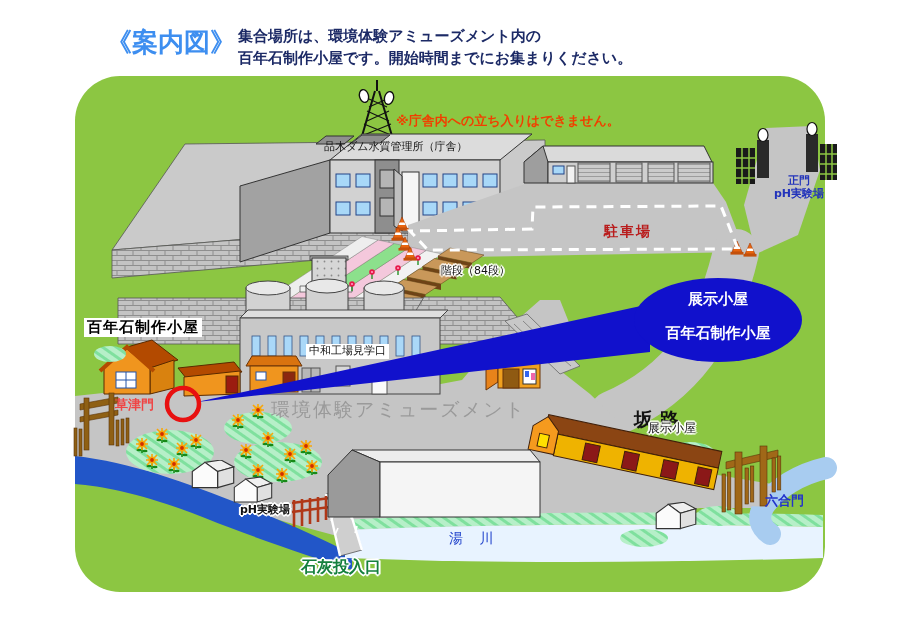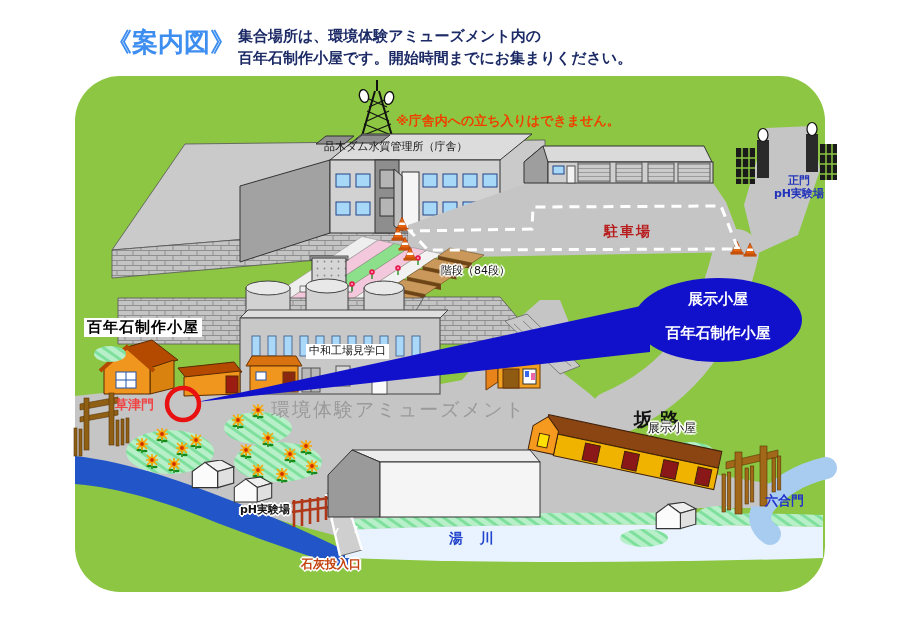--- a/index.html
+++ b/index.html
@@ -18,22 +18,22 @@
   .parking{left:604px;top:223px;font-size:14px;font-weight:bold;color:#b91c1c;letter-spacing:2px;}
   .stairs{left:441px;top:265px;font-size:11px;color:#111;}
   .bigcraft{left:84px;top:318px;font-size:15px;font-weight:bold;color:#000;letter-spacing:1px;}
   .nakawa{left:306px;top:344px;font-size:11px;color:#111;}
   .kusatsu{left:115px;top:398px;font-size:13px;font-weight:bold;color:#ef4444;}
   .amuse{left:271px;top:399px;font-size:19px;color:#9a9a9a;letter-spacing:2px;text-align:center;}
   .hanro{left:634px;top:369px;font-size:19px;font-weight:bold;color:#111;letter-spacing:7px;margin-top:40px;}
   .tenji{left:648px;top:422px;font-size:12px;color:#111;}
   .rokugo{left:765px;top:494px;font-size:13px;font-weight:bold;color:#2233cc;}
   .phlab{left:240px;top:504px;font-size:11px;font-weight:bold;color:#111;}
-  .yukawa{left:449px;top:530px;font-size:14px;font-weight:bold;color:#2244cc;letter-spacing:6px;}
-  .sekkai{left:301px;top:558px;font-size:12px;font-weight:bold;color:#c2410c;}
+  .yukawa{left:449px;top:530px;font-size:14px;font-weight:normal;color:#2244cc;letter-spacing:6px;}
+  .sekkai{left:301px;top:558px;font-size:16px;font-weight:bold;color:#15803d;}
   .ellipse-l1{left:634px;top:291px;width:168px;text-align:center;font-size:15px;font-weight:bold;color:#fff;}
   .ellipse-l2{left:634px;top:325px;width:168px;text-align:center;font-size:15px;font-weight:bold;color:#fff;}
 </style>
 </head>
 <body>
 
 <div class="stage">
 
 <svg width="898" height="635" viewBox="0 0 898 635">
   <defs>

